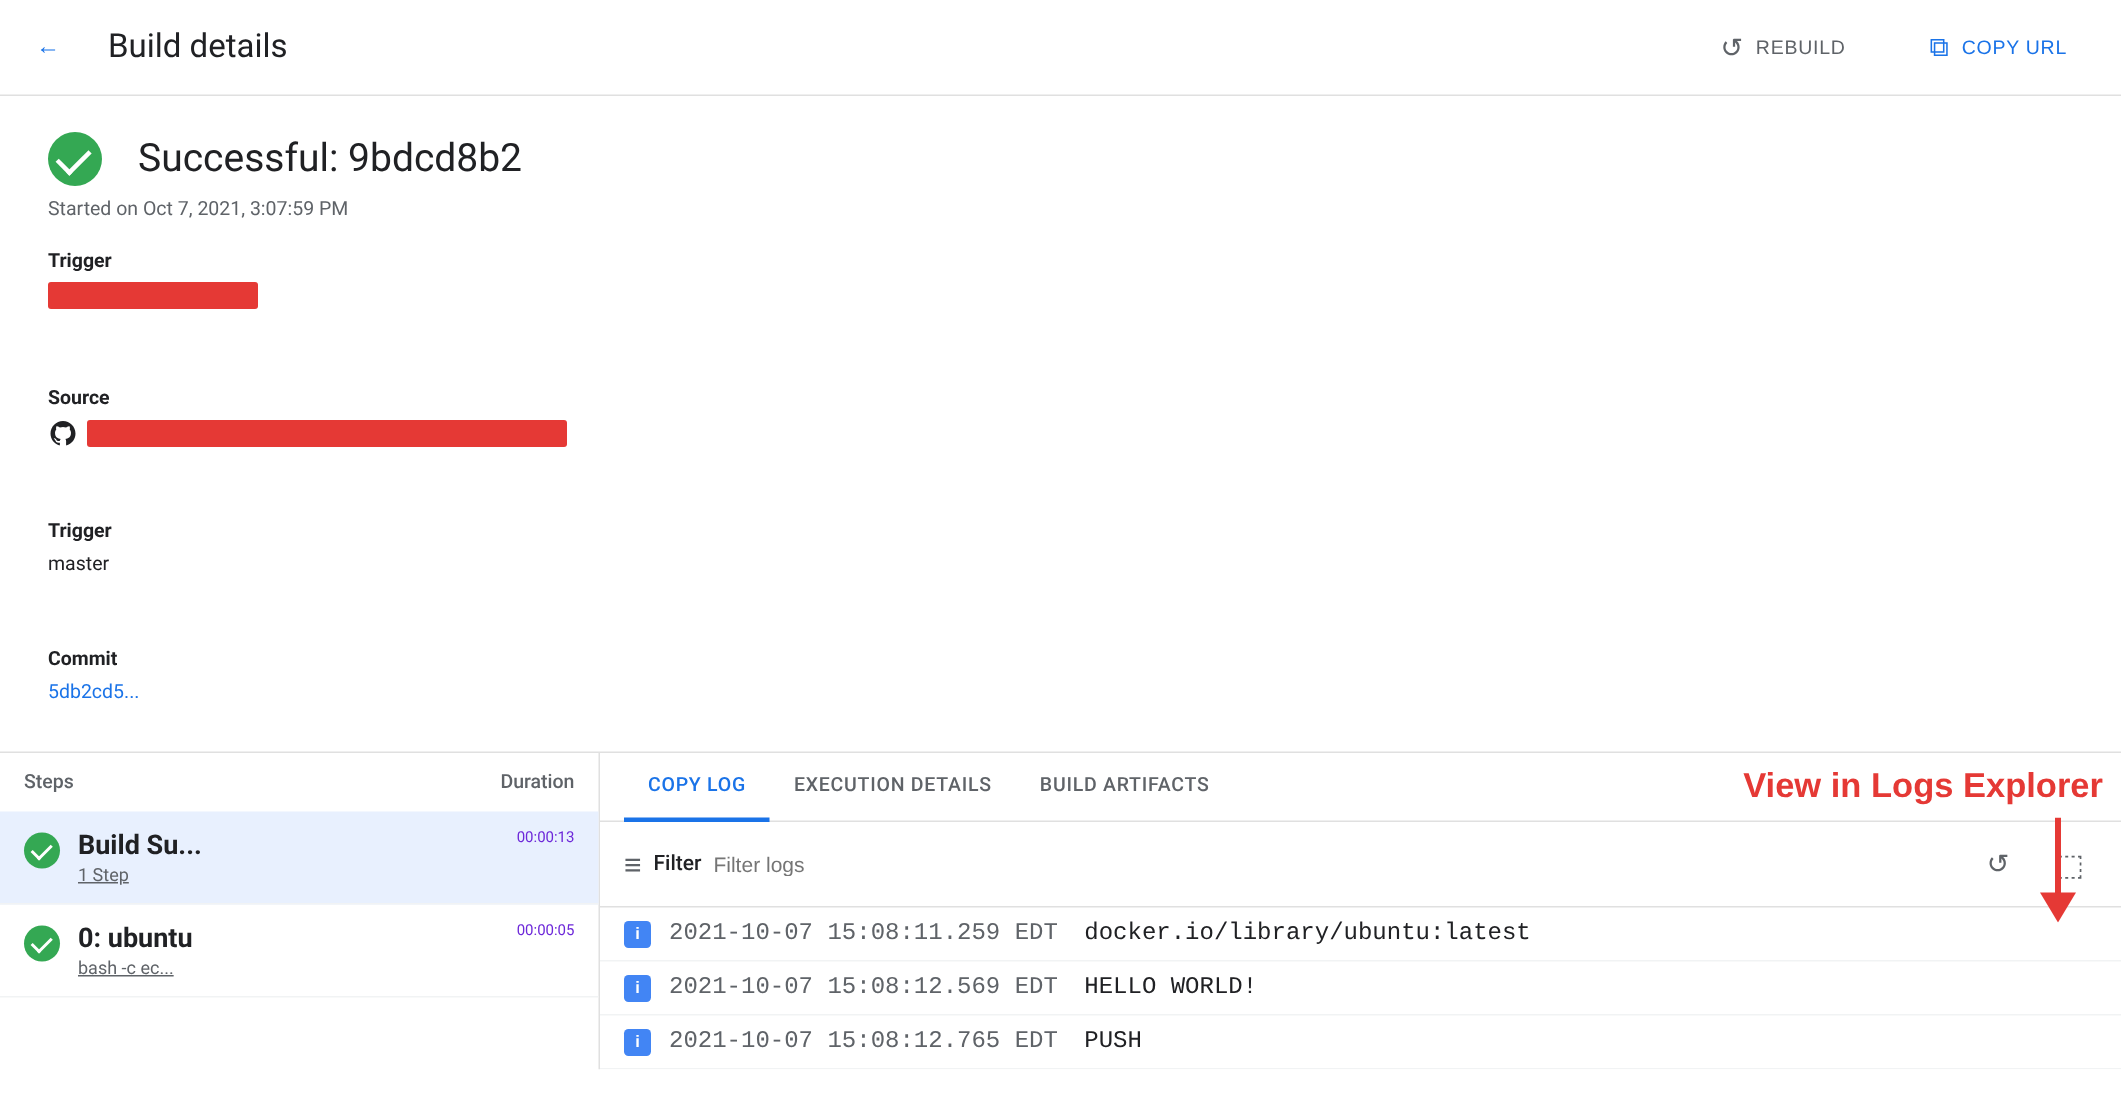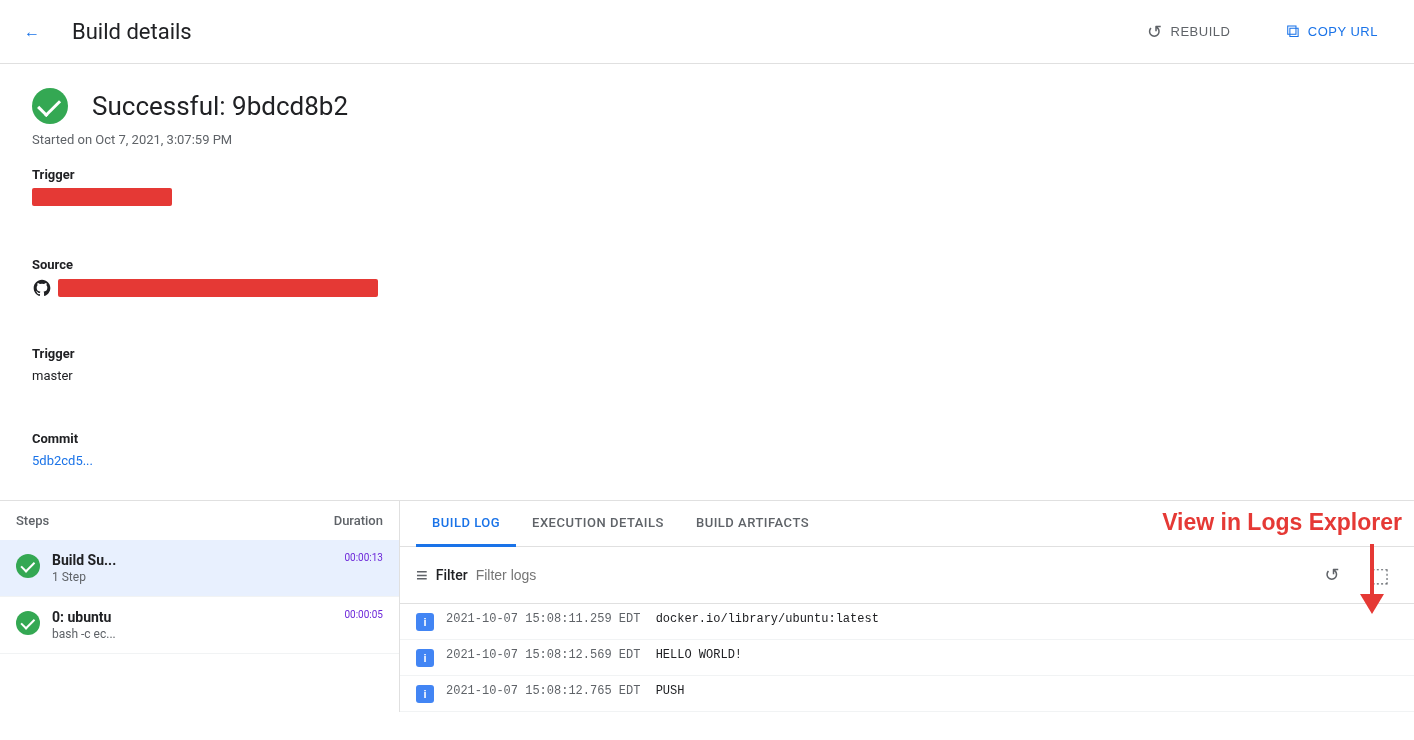--- a/index.html
+++ b/index.html
@@ -171,22 +171,22 @@
     .step-check::after {
       content: '';
       width: 11px;
       height: 6px;
       border-left: 2px solid white;
       border-bottom: 2px solid white;
       transform: rotate(-45deg) translateY(-1px);
       display: block;
     }
     .step-info { flex: 1; }
-    .step-name { font-size: 14px; font-weight: 700; }
-    .step-sub { font-size: 12px; color: #5f6368; margin-top: 2px; }
+    .step-name { font-size: 18px; font-weight: 700; }
+    .step-sub { font-size: 12px; color: #5f6368; margin-top: 2px; text-decoration: underline; }
     .step-duration { font-size: 10px; color: #6d28d9; white-space: nowrap; margin-left: auto; }
 
     
     .log-panel {
       flex: 1;
       overflow: hidden;
     }
 
     
     .tabs {
@@ -271,21 +271,21 @@
       align-items: center;
       justify-content: center;
       color: white;
       font-size: 11px;
       font-weight: 700;
       flex-shrink: 0;
       margin-top: 1px;
       font-family: Arial, sans-serif;
     }
     .log-text {
-      font-size: 12px;
+      font-size: 16px;
       color: #202124;
     }
     .log-time {
       color: #5f6368;
       margin-right: 8px;
     }
 
     
     .logs-explorer-label {
       color: #e53935;
@@ -401,21 +401,21 @@
           <line x1="20" y1="0" x2="20" y2="55" stroke="#e53935" stroke-width="4"></line>
           <polygon points="20,70 8,50 32,50" fill="#e53935"></polygon>
         </svg>
       </div>
     </div>
 
     <div class="log-panel">
 
       <div class="tabs">
         <div class="tab active">
-          <span>BUILD LOG</span>
+          <span>COPY LOG</span>
         </div>
         <div class="tab">
           <span>EXECUTION DETAILS</span>
         </div>
         <div class="tab">
           <span>BUILD ARTIFACTS</span>
         </div>
       </div>
 
       <div class="filter-bar">

